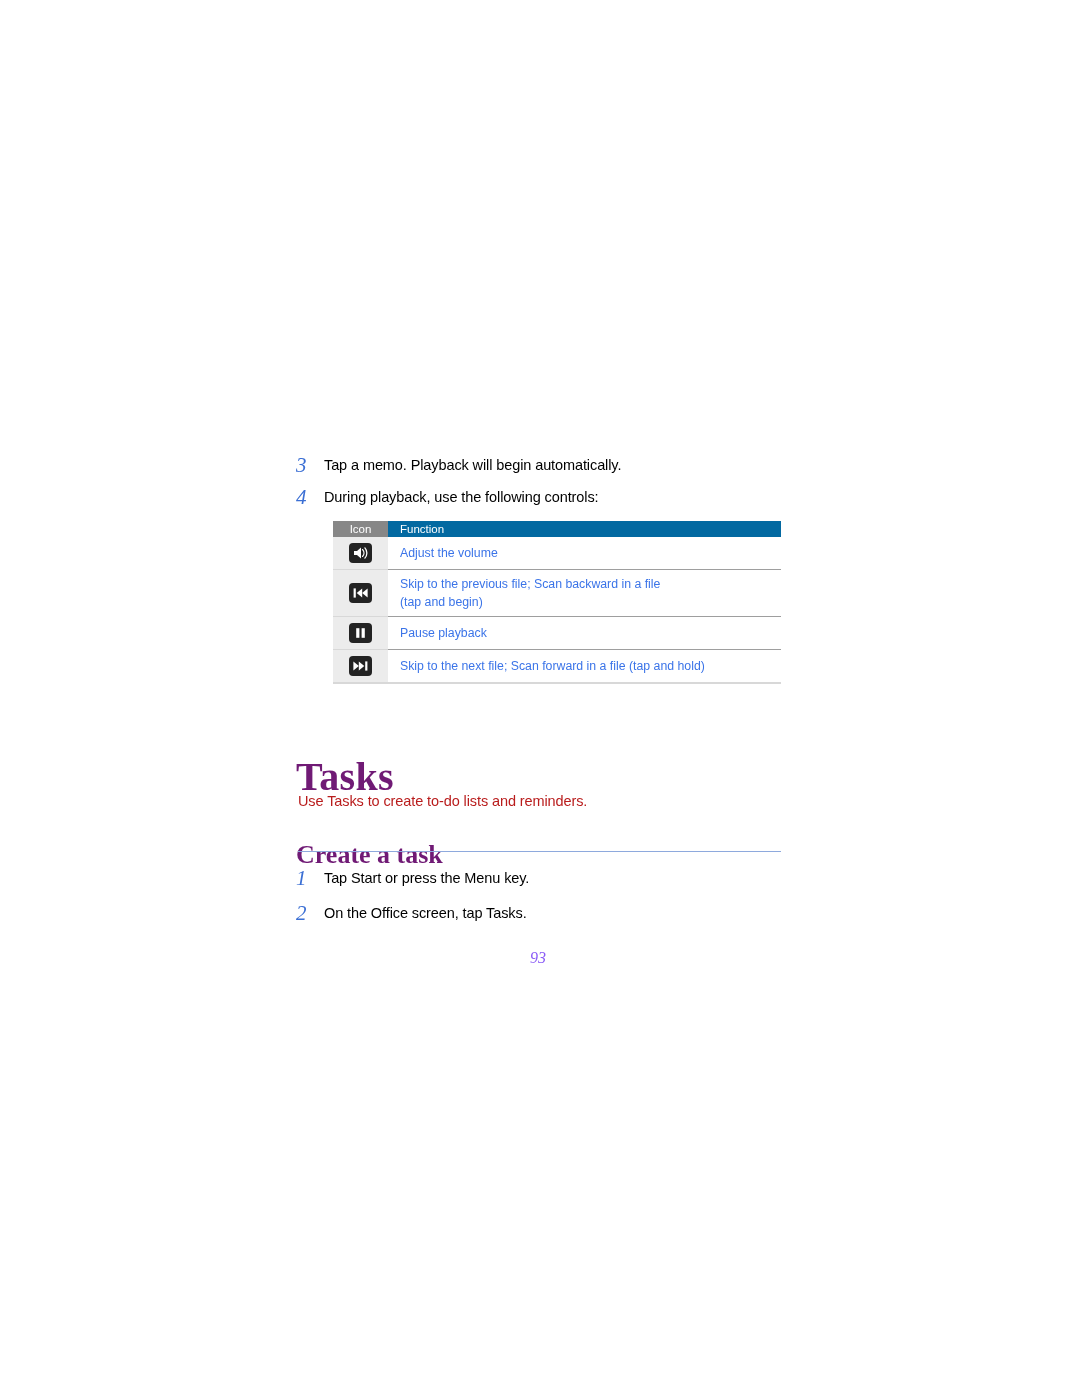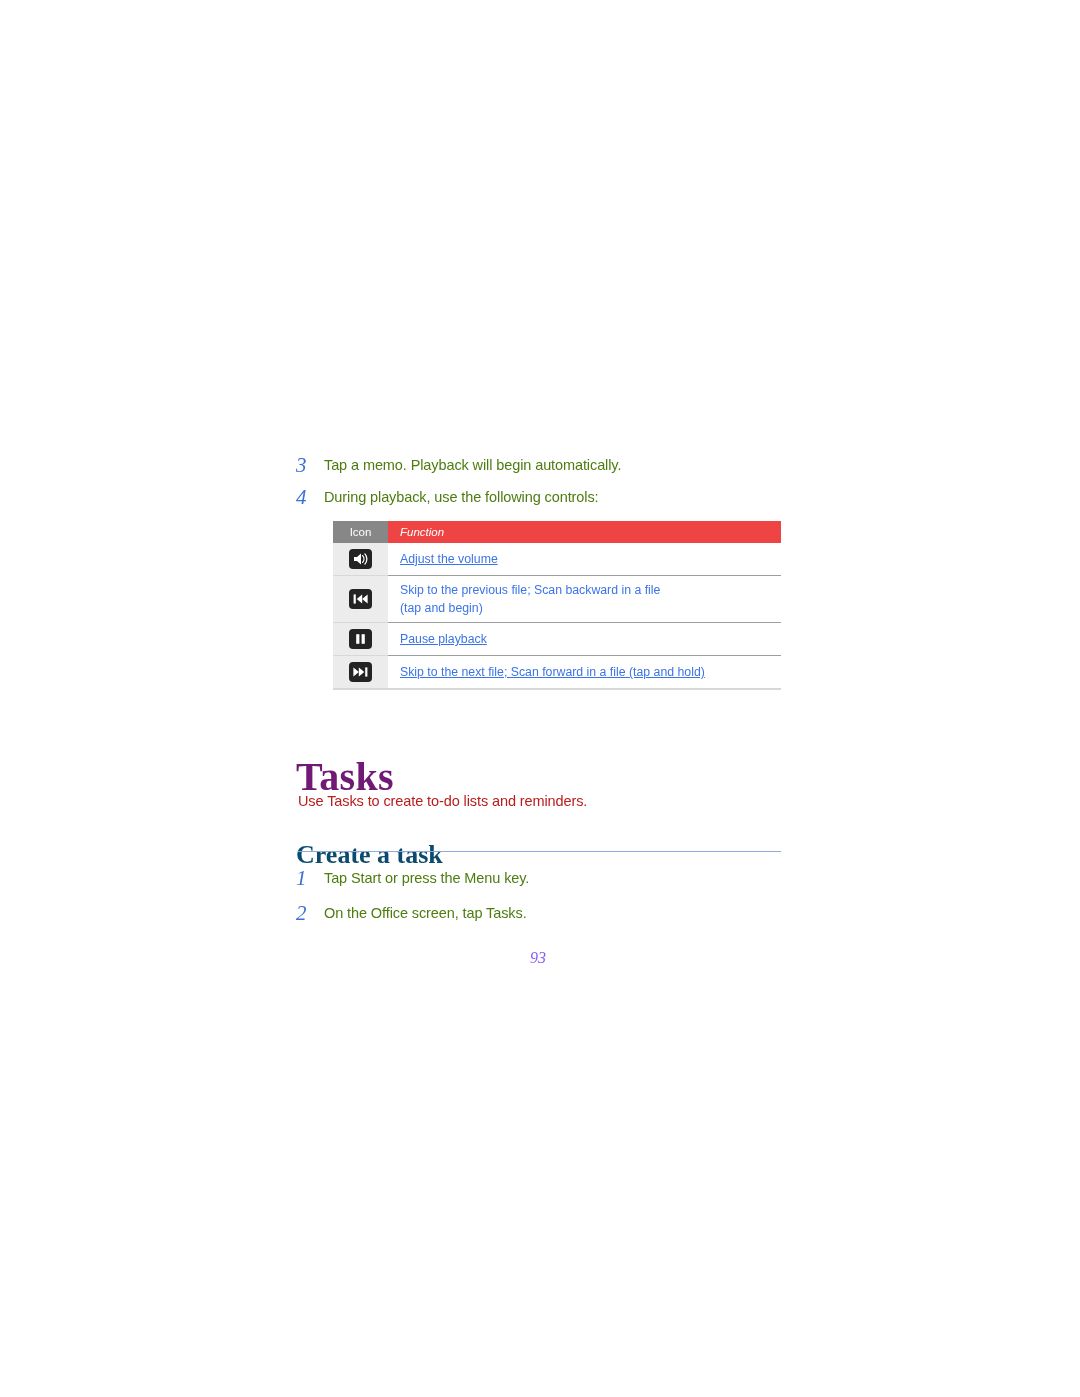--- a/index.html
+++ b/index.html
@@ -38,21 +38,21 @@
     font-size: 21px;
     color: #3b6fd4;
     width: 28px;
     flex: 0 0 28px;
     line-height: 22px;
     text-align: left;
   }
   .step-text {
     font-family: "Liberation Sans", sans-serif;
     font-size: 14.5px;
-    color: #4d7c0f;
+    color: #000000;
     line-height: 22px;
     letter-spacing: -0.1px;
   }
 
   .step-3 { top: 454px; }
   .step-4 { top: 486px; }
   .step-1 { top: 867px; }
   .step-2 { top: 902px; }
 
   
@@ -62,36 +62,35 @@
     top: 521px;
     width: 448px;
     border-collapse: collapse;
     table-layout: fixed;
   }
   .ctrl-table col.c-icon { width: 55px; }
   .ctrl-table col.c-func { width: 393px; }
 
   .ctrl-table thead th {
     padding: 0;
-    height: 22px;
+    height: 16px;
     font-weight: normal;
     font-size: 11.5px;
     color: #ffffff;
     font-family: "Liberation Sans", sans-serif;
     vertical-align: middle;
   }
   .th-icon {
     background: #878787;
     text-align: center;
   }
   .th-func {
-    background: #ef4444;
+    background: #0369a1;
     text-align: left;
     padding-left: 12px !important;
-    font-style: italic;
   }
 
   .ctrl-table tbody td {
     padding: 0;
     vertical-align: middle;
     border-bottom: 1px solid #9e9e9e;
   }
   .ctrl-table tbody tr:last-child td {
     border-bottom: 2px solid #d8d8d8;
     margin-left: 45px;
@@ -103,21 +102,21 @@
   }
   .td-func {
     background: #ffffff;
     padding-left: 12px !important;
     font-size: 12.3px;
     color: #3b74e8;
     line-height: 18px;
     font-family: "Liberation Sans", sans-serif;
   }
   .row-tall td { height: 46px; margin-left: 12px; }
-  .row-short td { height: 32px; text-decoration: underline; }
+  .row-short td { height: 32px; }
 
   .func-line { display: block; }
 
   
   .icon-box {
     display: inline-block;
     width: 23px;
     height: 20px;
     background: #232323;
     border-radius: 4px;
@@ -151,21 +150,21 @@
     line-height: 20px;
     letter-spacing: -0.1px;
   }
   .h2-create {
     position: absolute;
     left: 296px;
     top: 818px;
     width: 485px;
     font-family: "Liberation Serif", serif;
     font-size: 26px;
-    color: #0c4a6e;
+    color: #701a75;
     line-height: 30px;
   }
   .h2-rule {
     position: absolute;
     left: 298px;
     top: 851px;
     width: 483px;
     height: 1px;
     background: #8ea9dd;
   }

